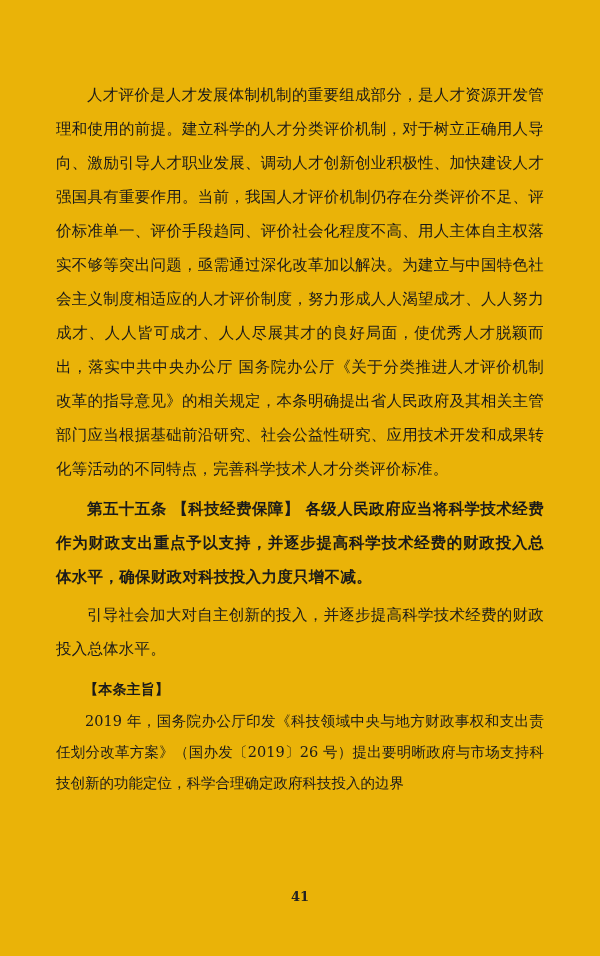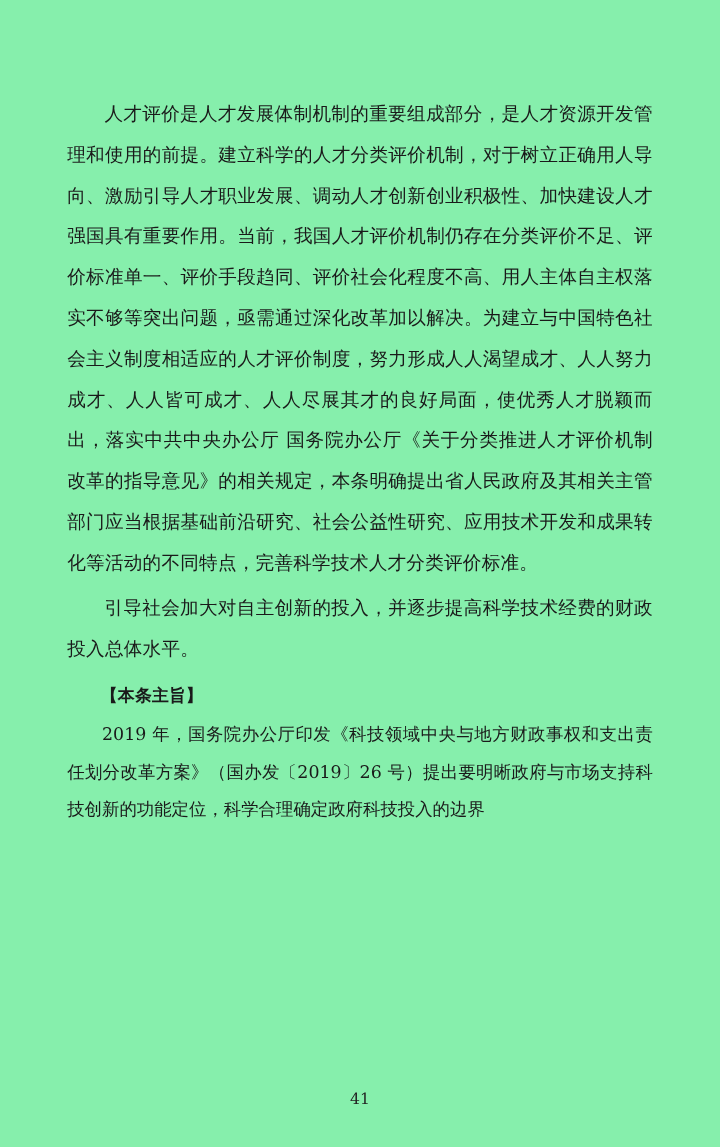--- a/index.html
+++ b/index.html
@@ -13,21 +13,21 @@
     font-family: "DejaVu Serif", "Liberation Serif", serif;
     color: #1a1a1a;
     overflow: hidden;
   }
   .page {
     position: relative;
     width: 600px;
     height: 956px;
     box-sizing: border-box;
     padding: 78px 56px 0 56px;
-    background: #86efac;
+    background: #eab308;
   }
   .body-text {
     font-size: 15.5px;
     line-height: 34px;
     text-align: justify;
     text-justify: inter-ideograph;
     letter-spacing: 0.2px;
     margin: 0;
   }
   .para {
@@ -44,21 +44,20 @@
     text-indent: 2em;
     margin: 4px 0 0 0;
   }
   .section-head {
     font-size: 14px;
     line-height: 30px;
     margin: 8px 0 0 0;
     text-indent: 2em;
     font-weight: 700;
     letter-spacing: 0.2px;
-    font-family: Liberation Serif, serif;
   }
   .note-text {
     font-size: 13.5px;
     line-height: 28px;
     margin: 0;
     text-indent: 2em;
     text-align: justify;
     text-justify: inter-ideograph;
     color: #1f1f1f;
   }
@@ -68,34 +67,36 @@
     margin: 2px 0 0 0;
     text-indent: 2em;
     text-align: justify;
     text-justify: inter-ideograph;
     color: #1a1a1a;
   }
   .page-number {
     position: absolute;
     left: 0;
     right: 0;
-    bottom: 32px;
+    bottom: 52px;
     text-align: center;
     font-size: 13px;
     color: #222;
     font-family: "DejaVu Serif", "Liberation Serif", serif;
+    font-weight: bold;
   }
 </style>
 </head>
 <body>
 
 <div class="page">
 
   <p class="body-text para">人才评价是人才发展体制机制的重要组成部分，是人才资源开发管理和使用的前提。建立科学的人才分类评价机制，对于树立正确用人导向、激励引导人才职业发展、调动人才创新创业积极性、加快建设人才强国具有重要作用。当前，我国人才评价机制仍存在分类评价不足、评价标准单一、评价手段趋同、评价社会化程度不高、用人主体自主权落实不够等突出问题，亟需通过深化改革加以解决。为建立与中国特色社会主义制度相适应的人才评价制度，努力形成人人渴望成才、人人努力成才、人人皆可成才、人人尽展其才的良好局面，使优秀人才脱颖而出，落实中共中央办公厅 国务院办公厅《关于分类推进人才评价机制改革的指导意见》的相关规定，本条明确提出省人民政府及其相关主管部门应当根据基础前沿研究、社会公益性研究、应用技术开发和成果转化等活动的不同特点，完善科学技术人才分类评价标准。</p>
 
+  <p class="body-text para-article">第五十五条 【科技经费保障】 各级人民政府应当将科学技术经费作为财政支出重点予以支持，并逐步提高科学技术经费的财政投入总体水平，确保财政对科技投入力度只增不减。</p>
 
   <p class="body-text para-follow">引导社会加大对自主创新的投入，并逐步提高科学技术经费的财政投入总体水平。</p>
 
   <p class="section-head">【本条主旨】</p>
 
 
 
   <p class="note-block">2019 年，国务院办公厅印发《科技领域中央与地方财政事权和支出责任划分改革方案》（国办发〔2019〕26 号）提出要明晰政府与市场支持科技创新的功能定位，科学合理确定政府科技投入的边界</p>
 
   <div class="page-number">41</div>

